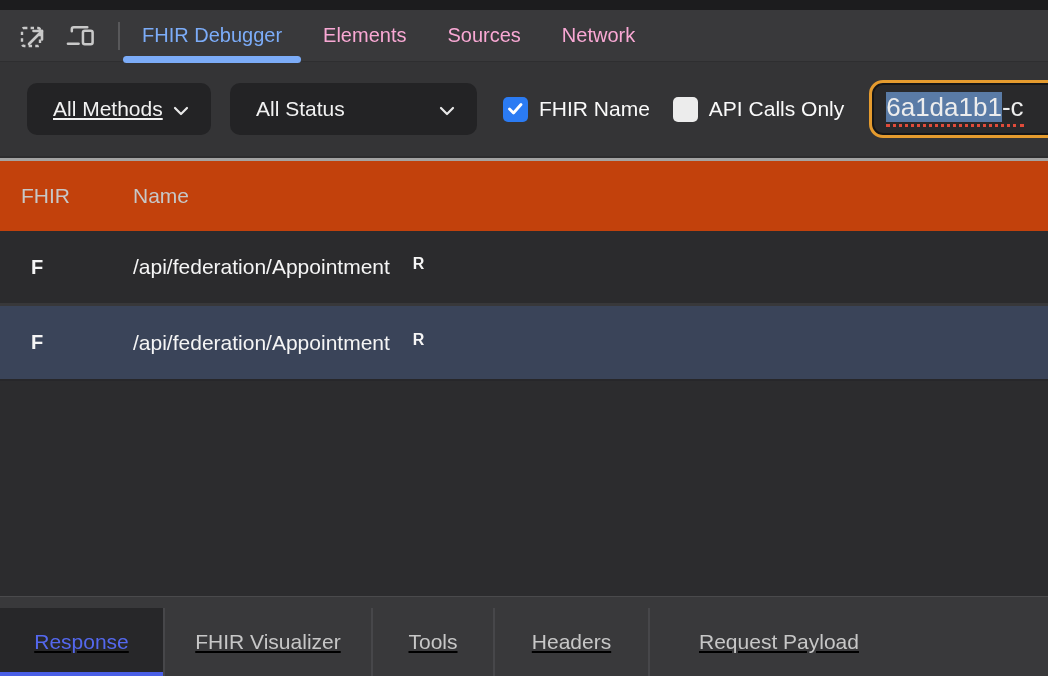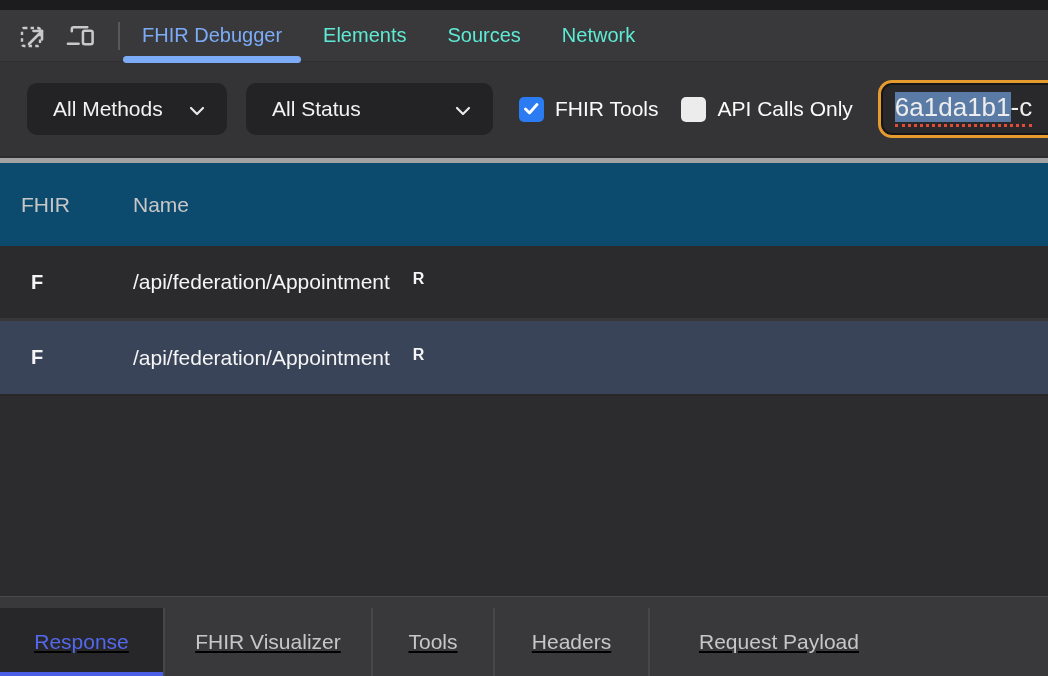--- a/index.html
+++ b/index.html
@@ -19,42 +19,42 @@
   .dt-tabbar {
     height:52px; flex:0 0 auto; background:#39393b;
     display:flex; align-items:center; padding-left:18px;
     border-bottom:1px solid #2e2e30;
   }
   .dt-iconbtn { width:30px; height:30px; display:flex; align-items:center; justify-content:center; margin-right:18px; }
   .dt-iconbtn svg { display:block; }
   .dt-sep { width:2px; height:28px; background:#58585a; margin:0 22px 0 4px; }
   .dt-tab {
     position:relative; height:100%; display:flex; align-items:center;
-    margin-right:41px; font-size:20px; font-weight:500; color:#5eead4;
+    margin-right:41px; font-size:20px; font-weight:500; color:#f9a8d4;
     white-space:nowrap; cursor:default;
   }
   .dt-tab.selected { color:#7cacf8; }
   .dt-tab.selected::after {
     content:""; position:absolute; left:-19px; right:-19px; bottom:-2px;
     height:7px; background:#7cacf8; border-radius:4px; z-index:3;
   }
 
   
   .filter-bar {
     height:96px; flex:0 0 auto; background:#343436;
     display:flex; align-items:center; padding-left:27px;
     border-bottom:2px solid #2d2d2f;
   }
   .dropdown {
     height:52px; background:#232325; border-radius:10px;
     display:flex; align-items:center; justify-content:space-between;
     padding:0 22px 0 26px; color:#f2f2f2; font-size:21px; cursor:default;
     flex:0 0 auto;
   }
-  .dropdown.methods { width:200px; margin-right:19px; }
+  .dropdown.methods { width:184px; margin-right:19px;text-decoration:underline; }
   .dropdown.status  { width:247px; margin-right:26px; }
   .checkbox-group { display:flex; align-items:center; margin-right:23px; flex:0 0 auto; }
   .cbox {
     width:25px; height:25px; border-radius:5px; margin-right:11px;
     display:flex; align-items:center; justify-content:center; flex:0 0 auto;
   }
   .cbox.checked { background:#2b7bf3; }
   .cbox.unchecked { background:#ececec; }
   .cb-label { color:#fafafa; font-size:21px; white-space:nowrap; }
   .search-box {
@@ -65,22 +65,22 @@
     display:flex; align-items:center; padding:0 14px; overflow:hidden;
   }
   .search-text {
     font-size:26px; color:#ededed; white-space:nowrap;
     border-bottom:3px dotted #e04b3a; padding-bottom:1px; line-height:1.25;
   }
   .search-text .sel { background:#5a7ba6; }
 
   
   .tbl-header {
-    height:88px; flex:0 0 auto; background:#0c4a6e;
-    border-top:5px solid #a3a3a3;
+    height:73px; flex:0 0 auto; background:#c2410c;
+    border-top:3px solid #a3a3a3;
     display:flex; align-items:center;
     color:#c7c7c7; font-size:21px;
   }
   .tbl-header .col-fhir { width:133px; padding-left:21px; }
   .req-row {
     height:75px; flex:0 0 auto; display:flex; align-items:center;
     color:#f5f5f5; font-size:21px; cursor:default;
   }
   .req-row.normal { background:#2b2b2d; border-bottom:3px solid #38383a; }
   .req-row.selected { background:#3a4459; border-bottom:2px solid #27272a; }
@@ -152,21 +152,21 @@
             <path d="M2 2 L8 8 L14 2" stroke="#e8e8e8" stroke-width="2.2" stroke-linecap="round" stroke-linejoin="round"></path>
           </svg>
       </span>
     </div>
     <div class="checkbox-group">
       <span class="cbox checked">
         <svg width="15" height="12" viewBox="0 0 15 12" fill="none">
             <path d="M1.5 6 L5.5 10 L13 1.5" stroke="#ffffff" stroke-width="2.8" stroke-linecap="round" stroke-linejoin="round"></path>
           </svg>
       </span>
-      <span class="cb-label">FHIR Tools</span>
+      <span class="cb-label">FHIR Name</span>
     </div>
     <div class="checkbox-group">
       <span class="cbox unchecked"></span>
       <span class="cb-label">API Calls Only</span>
     </div>
     <div class="search-box">
       <span class="search-text"><span class="sel">6a1da1b1</span><span>-c</span></span>
     </div>
   </div>
 

